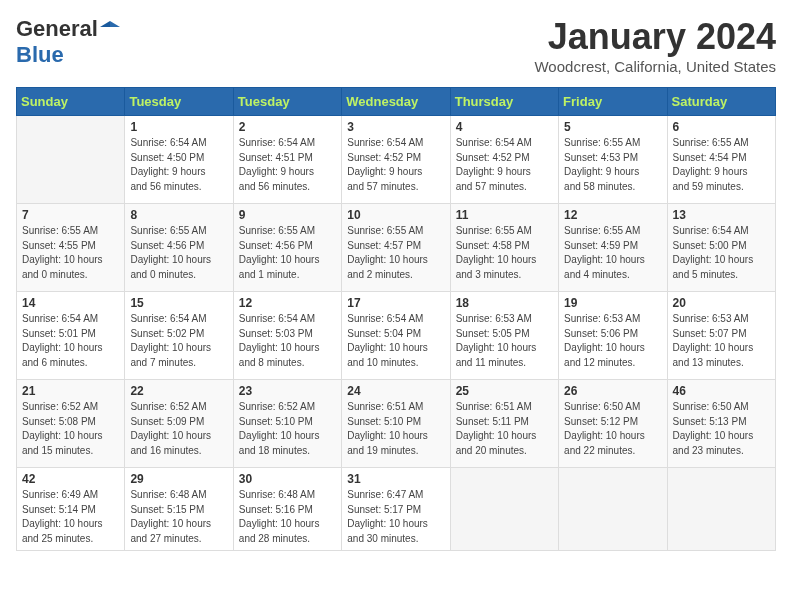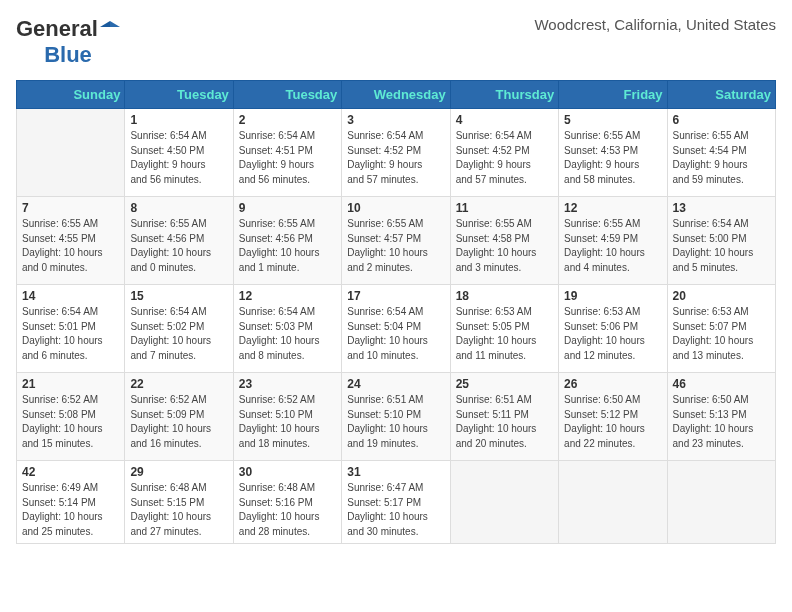--- a/index.html
+++ b/index.html
@@ -12,21 +12,21 @@
     }
     .header {
       display: flex;
       justify-content: space-between;
       align-items: flex-start;
       margin-bottom: 12px;
     }
     .logo {
       display: flex;
       flex-direction: column;
-      align-items: center;
+      align-items: flex-start;
     }
     .logo-text {
       display: flex;
       align-items: center;
     }
     .logo-general {
       font-size: 22px;
       font-weight: bold;
       color: #333;
     }
@@ -53,25 +53,25 @@
       color: #555;
       text-align: right;
     }
     .calendar {
       width: 100%;
       border-collapse: collapse;
       border: 1px solid #ccc;
     }
     .calendar th {
       background-color: #2a6aad;
-      color: #5eead4;
+      color: #bef264;
       font-size: 13px;
       font-weight: bold;
       padding: 6px 4px;
-      text-align: right;
+      text-align: left;
       border: 1px solid #1a5a9d;
     }
     .calendar td {
       vertical-align: top;
       width: 14.28%;
       border: 1px solid #ddd;
       padding: 4px 5px;
       font-size: 10.5px;
       color: #333;
       height: 88px;
@@ -108,20 +108,21 @@
       <svg class="logo-bird" viewBox="0 0 20 20">
         <polygon points="10,2 20,8 10,8" fill="#2a6aad"></polygon>
         <polygon points="10,2 0,8 10,8" fill="#1a5a9d"></polygon>
       </svg>
     </div>
     <div>
       <span class="logo-blue">Blue</span>
     </div>
   </div>
   <div class="title-block">
+    <div class="month-title">January 2024</div>
     <div class="subtitle">Woodcrest, California, United States</div>
   </div>
 </div>
 
 <table class="calendar">
   <thead>
     <tr>
     <th>Sunday</th>
         <th>Tuesday</th>
         <th>Tuesday</th>

